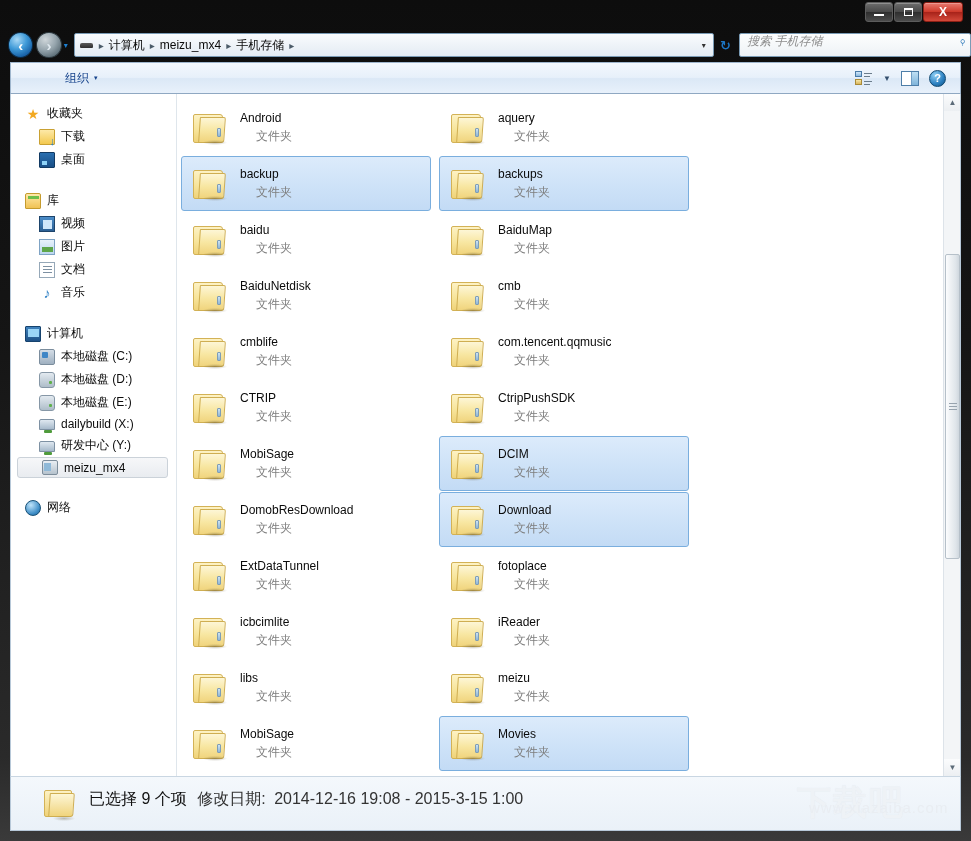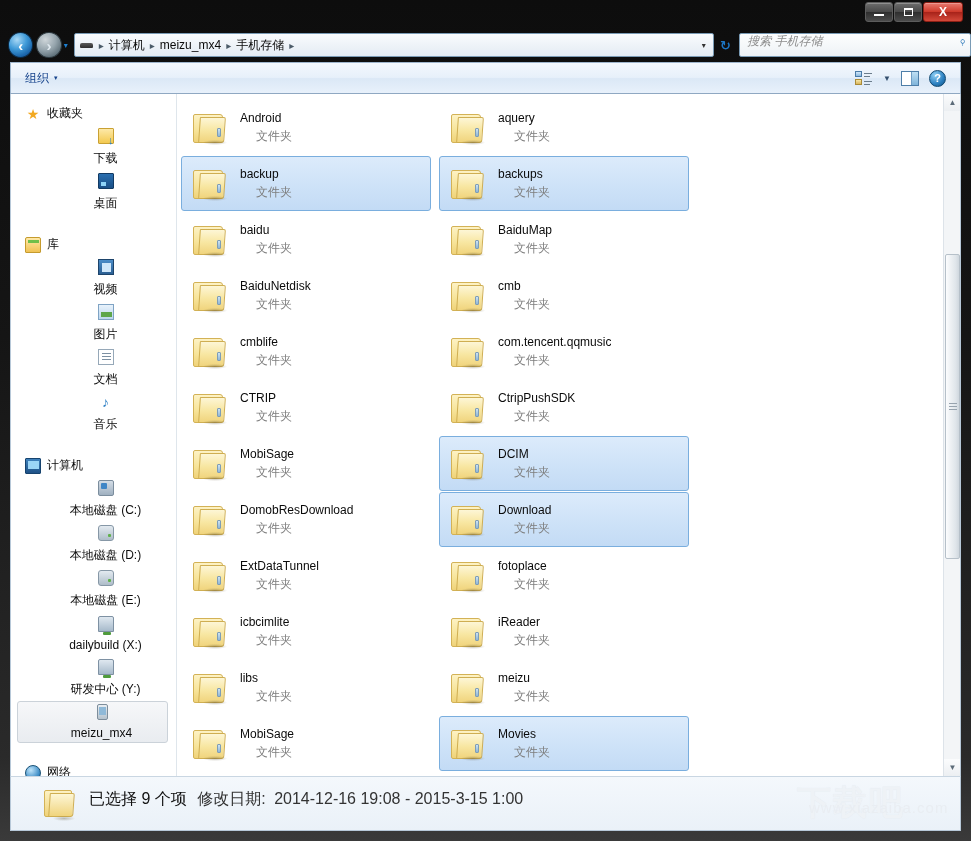--- a/index.html
+++ b/index.html
@@ -69,41 +69,41 @@
   .searchbox input::placeholder { color:#8d8d8d; font-style:italic; }
   .mag { color:#1e6fb5; font-size:12px; transform:rotate(-45deg); }
 
   
   .toolbar {
     position:absolute; left:10px; top:62px; width:951px; height:32px;
     background:linear-gradient(to bottom,#f3f8fd 0%,#e7f0fa 48%,#dbe8f6 52%,#e8f1fb 100%);
     border:1px solid #9fb6cd; border-bottom:1px solid #8fa8c2;
     display:flex; align-items:center; padding:0 6px;
   }
-  .tb-organize { color:#15428b; font-size:12px; padding:3px 8px; display:flex; align-items:center; gap:5px; }
+  .tb-organize { color:#15428b; font-size:12px; padding:3px 8px; display:flex; align-items:center; gap:5px;margin-left:40px; }
   .caret { font-size:7px; color:#15428b; }
   .tb-right { margin-left:auto; display:flex; align-items:center; gap:10px; padding-right:8px; }
   .ico-views { width:18px; height:16px; position:relative; }
   .ico-views .blk { position:absolute; width:7px; height:6px; border:1px solid #4a7ba8; background:linear-gradient(#cfe6fa,#8cb9de); }
   .ico-views .ln { position:absolute; height:1px; background:#6b7d8c; }
   .ico-pane { width:18px; height:15px; border:1px solid #4d7ea8; background:#fff; display:flex; }
   .ico-pane i { display:block; height:100%; }
   .ico-help {
     width:17px; height:17px; border-radius:50%;
     background:radial-gradient(circle at 34% 28%,#8fd0f5,#2a7fc0 60%,#10517f);
     color:#fff; font-size:11px; font-weight:bold; display:flex; align-items:center; justify-content:center;
     border:1px solid #0f4871;
   }
 
   
   .content { position:absolute; left:10px; top:94px; width:951px; height:682px; display:flex; background:#fff; border-left:1px solid #b7c8d8; border-right:1px solid #b7c8d8; }
   .sidebar { width:166px; height:100%; background:#fff; border-right:1px solid #dfe6ec; padding:8px 0 0 6px; overflow:hidden; }
   .nav-group { margin-bottom:4px; }
   .nav-head { display:flex; align-items:center; gap:6px; padding:3px 4px 3px 8px; font-size:12px; color:#0c0c0c; }
-  .nav-item { display:flex; align-items:center; gap:6px; padding:3px 4px 3px 22px; font-size:12px; color:#0c0c0c; white-space:nowrap;flex-direction:column; }
+  .nav-item { display:flex; align-items:center; gap:6px; padding:3px 4px 3px 22px; font-size:12px; color:#0c0c0c; white-space:nowrap; }
   .nav-item.selected {
     background:linear-gradient(to bottom,#f6f7f9,#e9ecf0);
     border:1px solid #cbd2d9; border-radius:3px; margin-right:8px; padding-top:2px; padding-bottom:2px;
   }
   .nav-gap { height:14px; }
   .sicon { width:16px; height:16px; flex:0 0 16px; position:relative; }
 
   
   .ic-star { color:#f2a922; font-size:14px; line-height:16px; text-align:center; }
   .ic-dl { background:linear-gradient(to bottom,#fde9a8,#f3c94f); border:1px solid #c9a133; border-radius:1px; }

